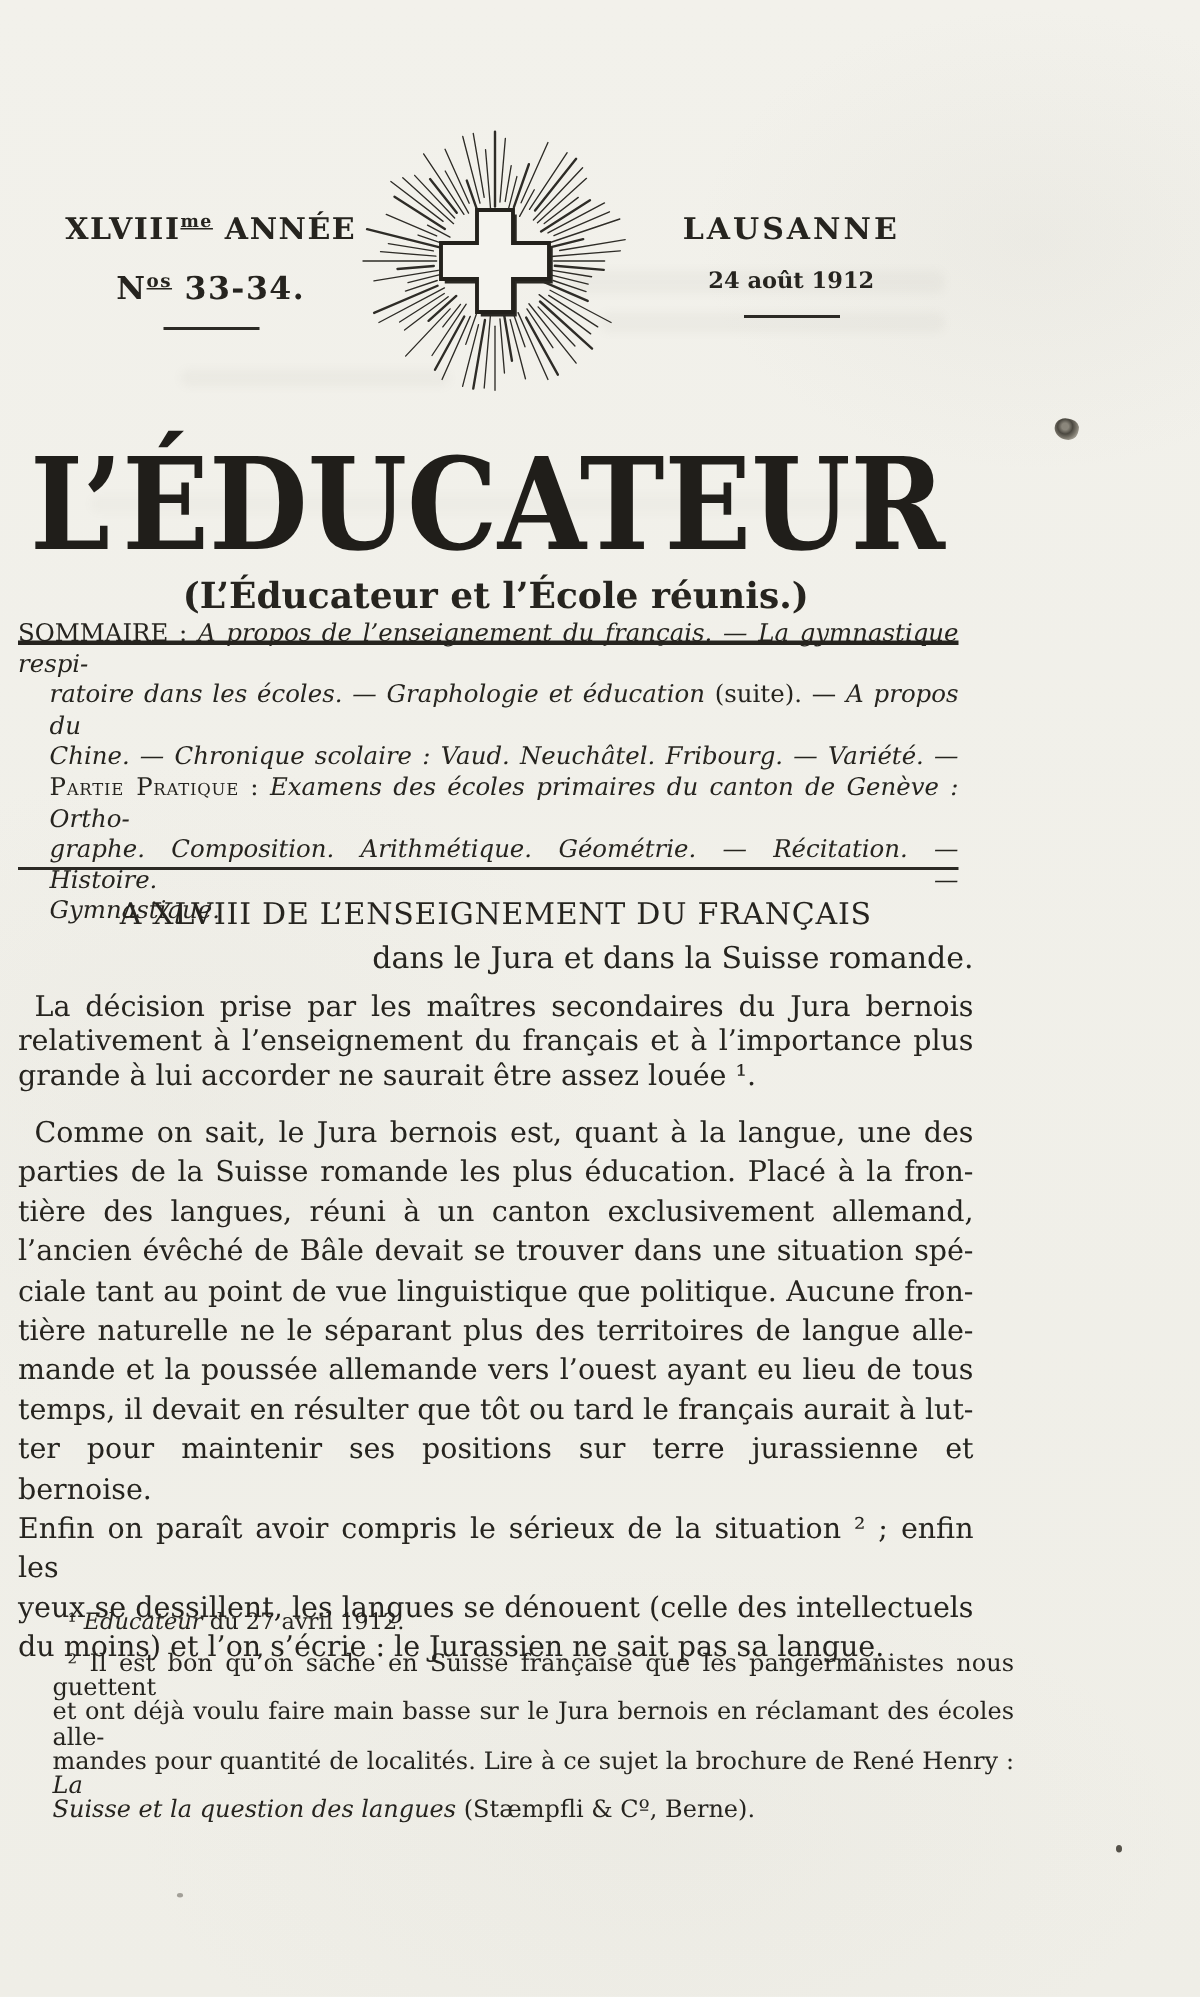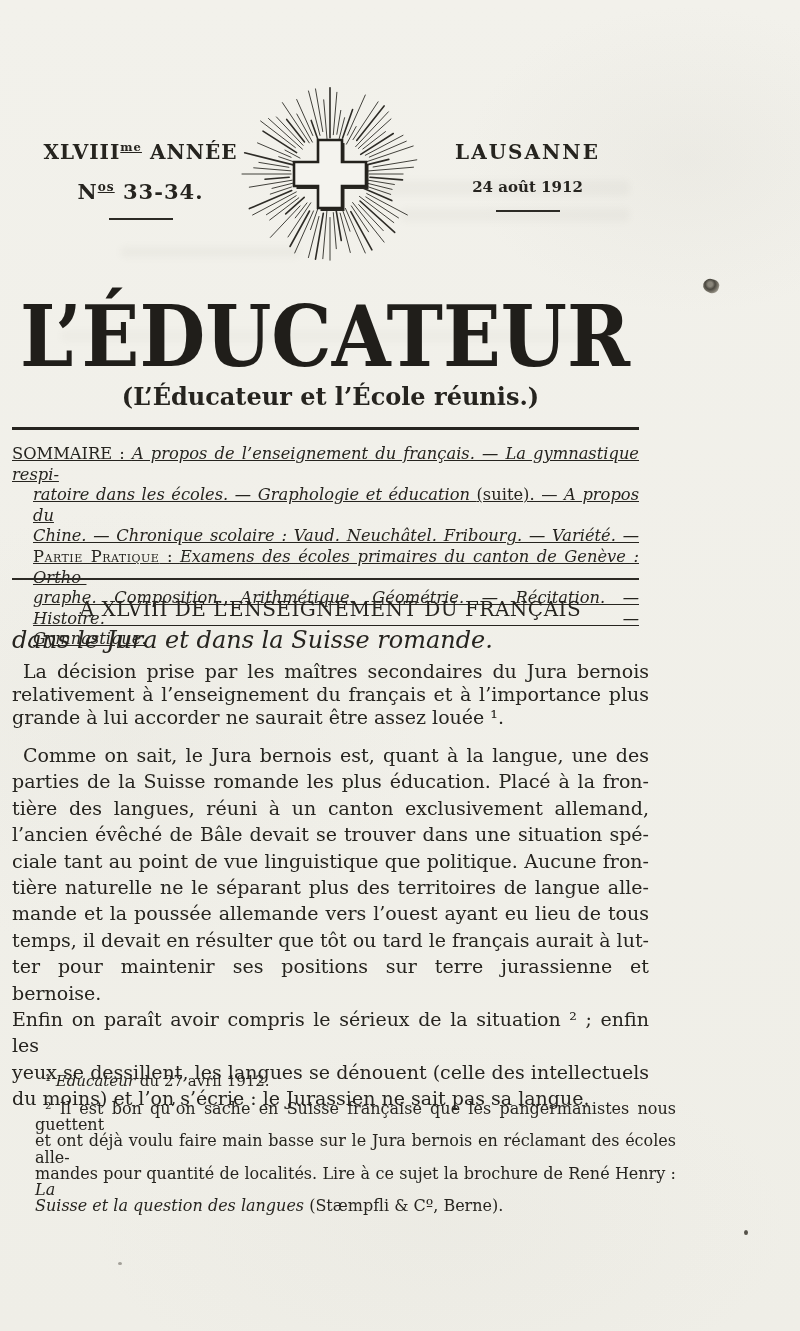--- a/index.html
+++ b/index.html
@@ -37,27 +37,27 @@
 
   
   .masthead{left:18px;top:276px;width:622px;height:100px;}
   .masthead svg{overflow:visible;display:block;}
   .masthead-sub{left:12px;top:382px;width:637px;text-align:center;font-size:24px;font-weight:bold;}
 
   .rule-thick{left:12px;top:427px;width:627px;height:3px;background:#26241f;}
   .rule-thin{left:12px;top:578px;width:627px;height:2px;background:#2c2a25;}
 
   
-  .sommaire{left:12px;top:444px;width:627px;font-size:16.3px;line-height:20.6px;text-decoration:underline;}
+  .sommaire{left:12px;top:412px;width:627px;font-size:16.3px;line-height:20.6px;}
   .sommaire .tl{padding-left:21px;}
   .sommaire .tl:first-child{padding-left:0;}
 
   
   .article-title{left:12px;top:597px;width:637px;text-align:center;font-size:20px;letter-spacing:.5px;white-space:nowrap;}
-  .article-sub{left:12px;top:626px;width:637px;text-align:left;font-style:italic;font-size:24px;}
+  .article-sub{left:12px;top:626px;width:637px;text-align:right;font-size:20px;}
   .para{left:12px;width:637px;font-size:19px;}
   .para1{top:660px;line-height:23px;}
   .para2{top:742px;line-height:26.4px;}
   .para .tl:first-child{text-indent:11px;}
 
   
   .fn{left:12px;width:641px;margin-left:23px;}
   .fn1{top:1072px;font-size:15px;line-height:18px;}
   .fn2{top:1101px;font-size:16px;line-height:16.2px;}
   .fn .tl:first-child{text-indent:10px;}

